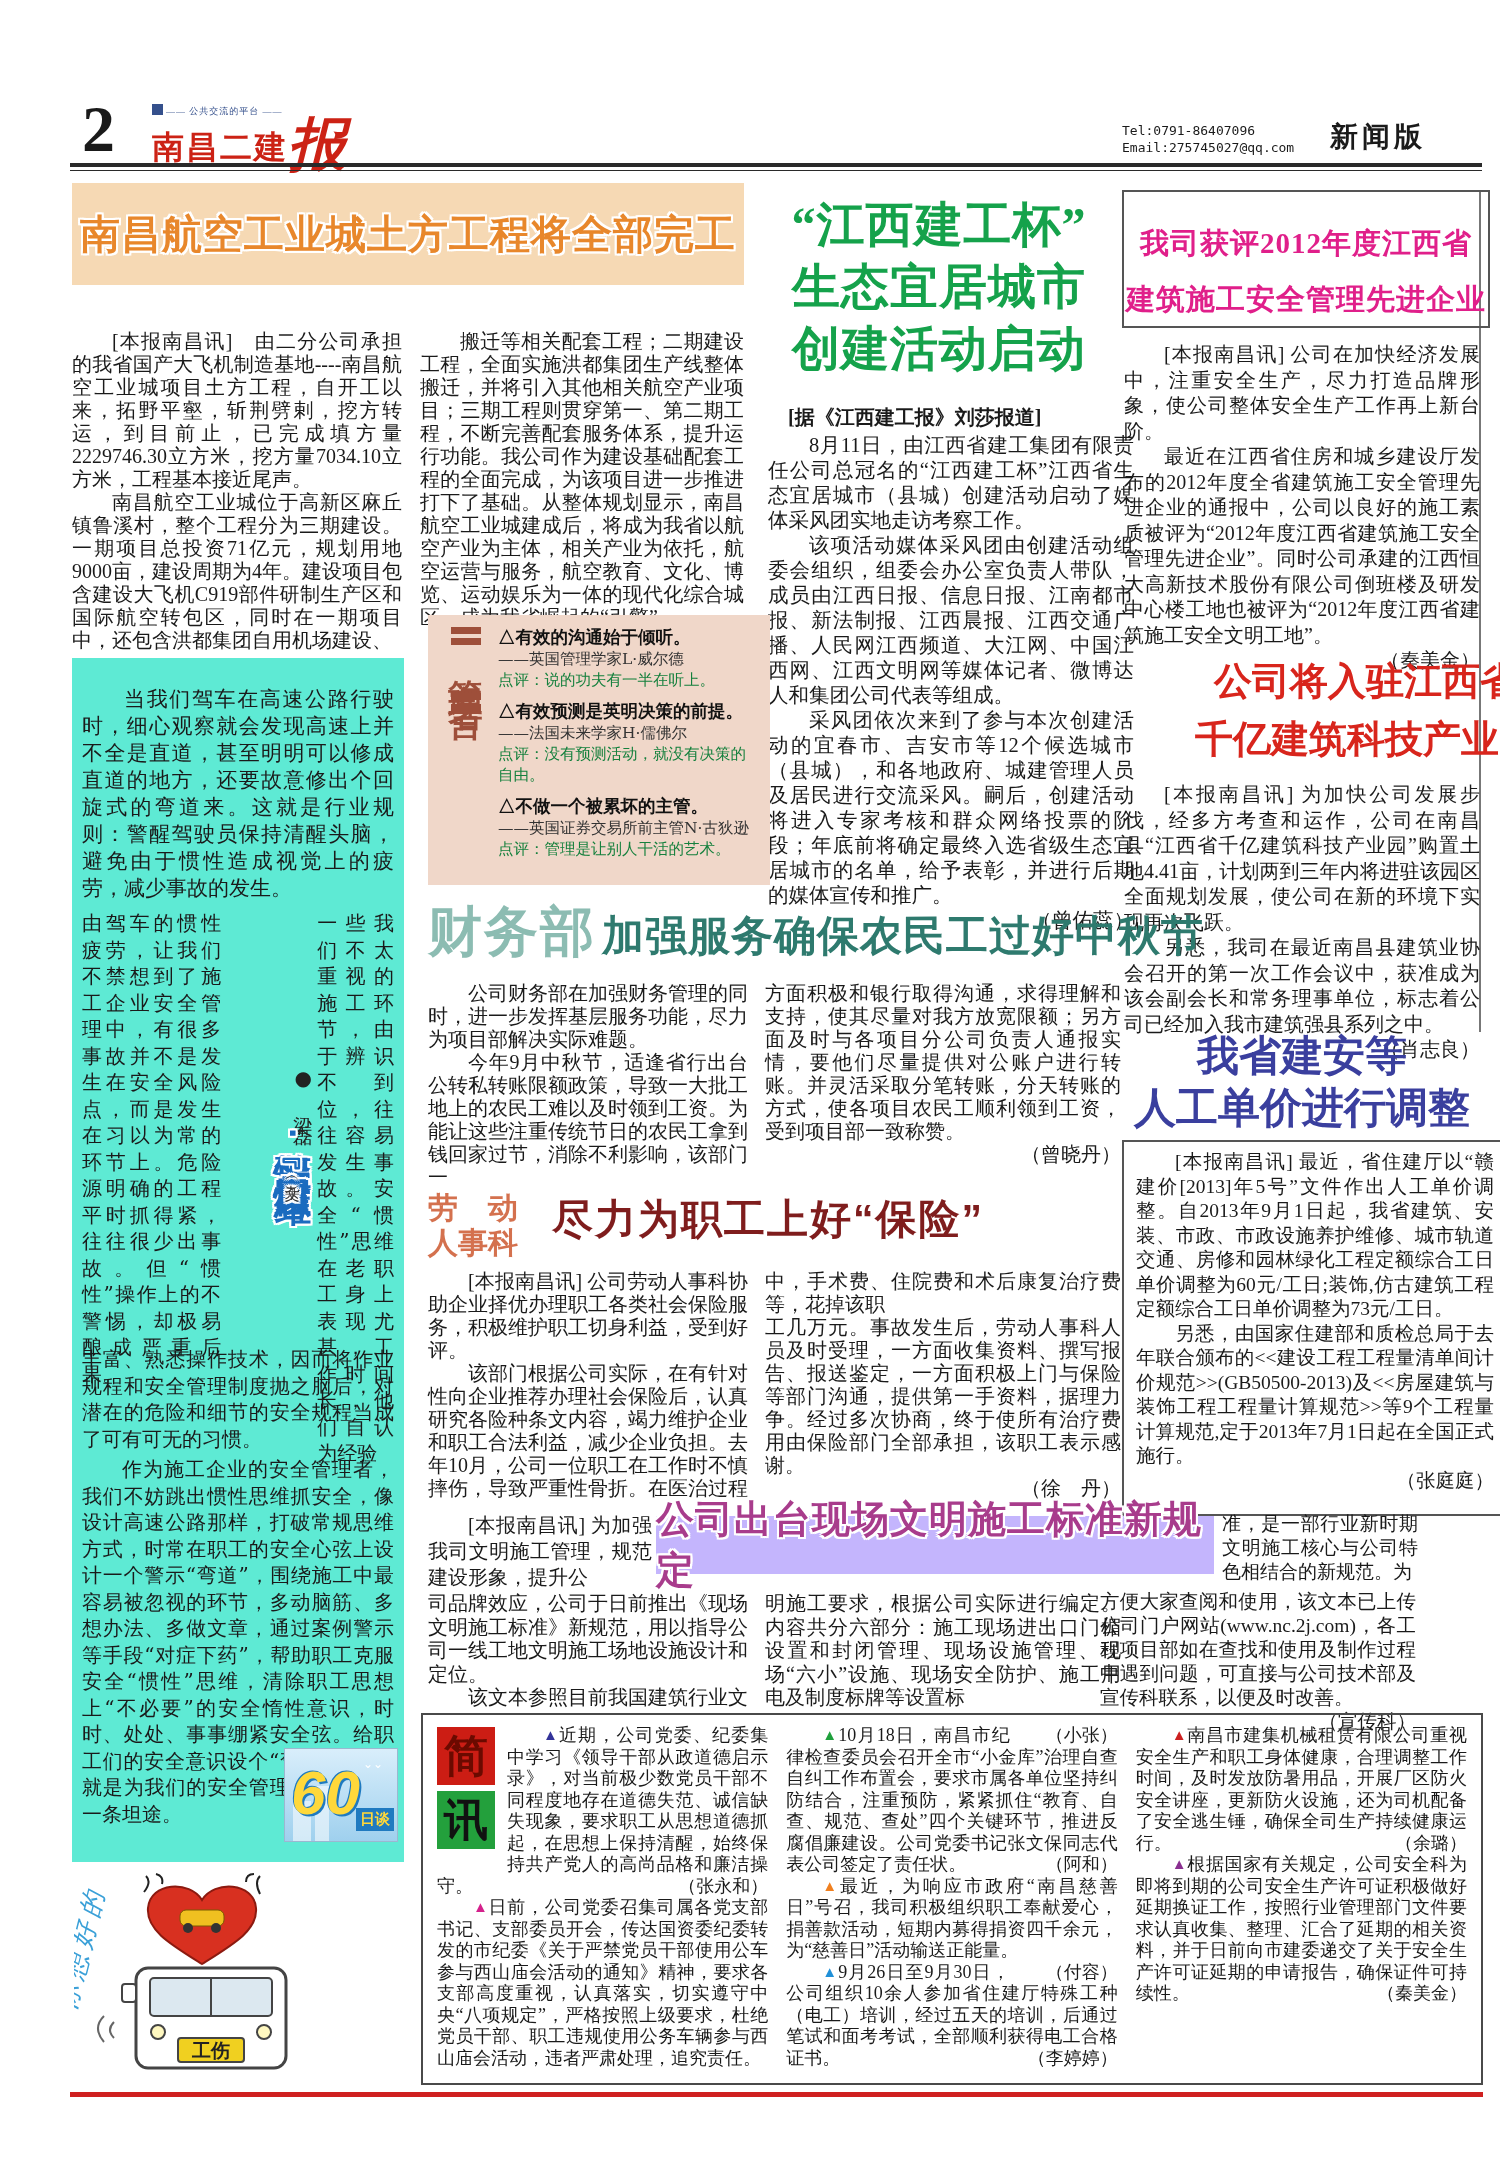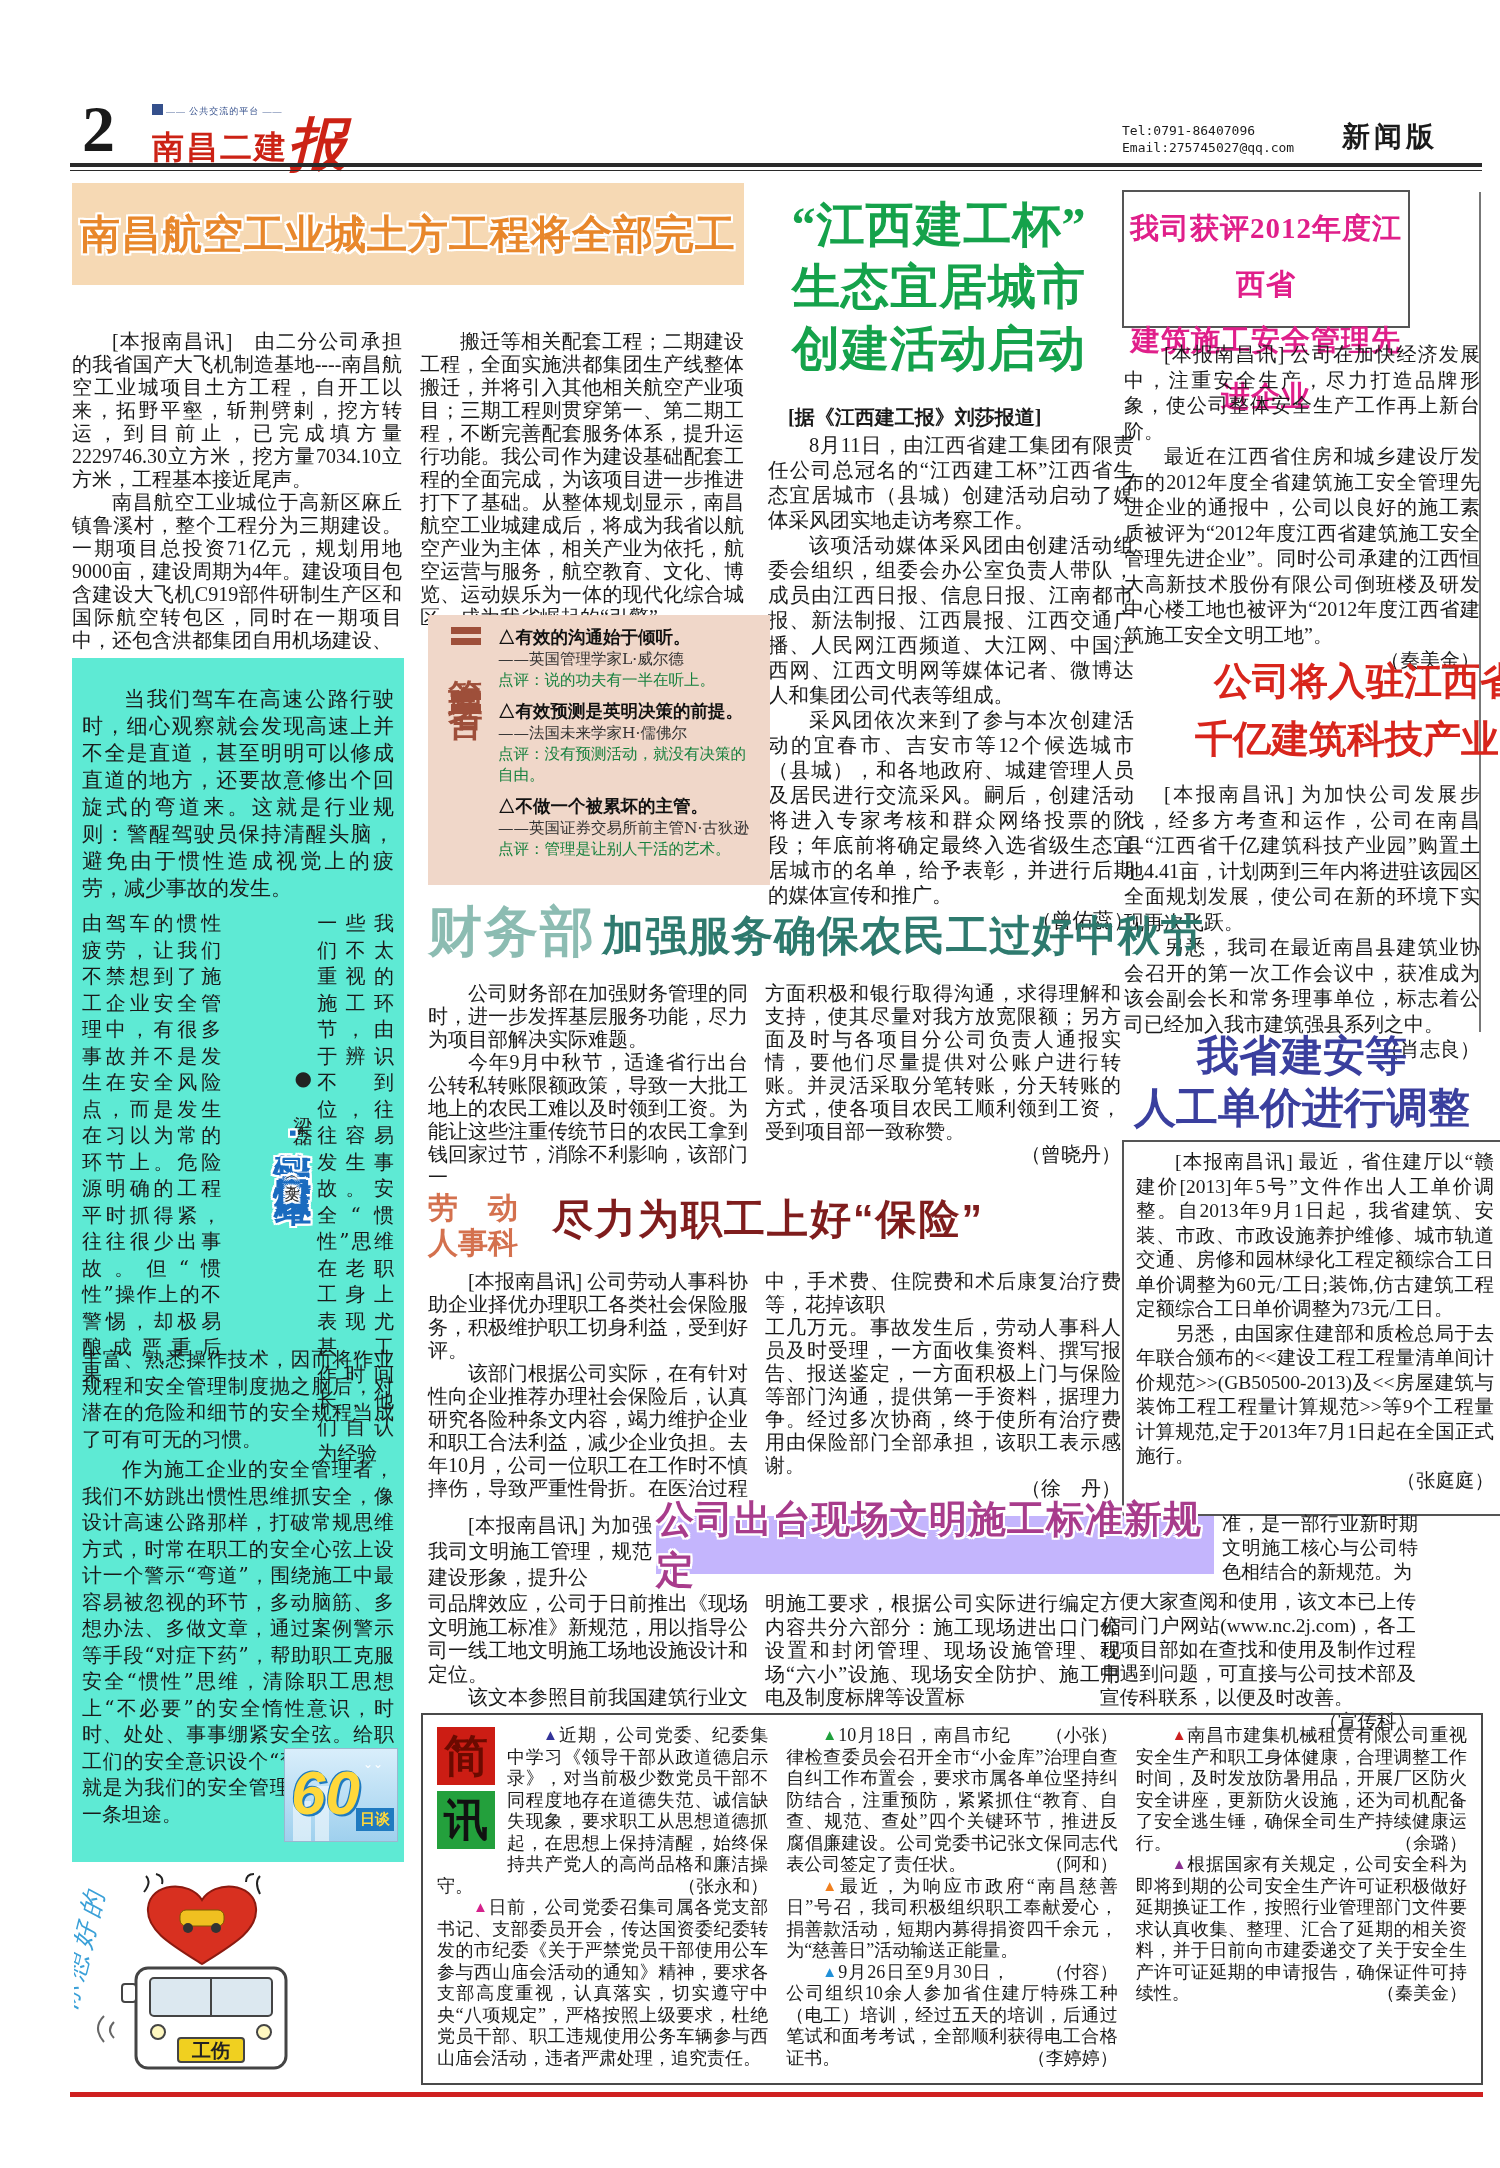--- a/index.html
+++ b/index.html
@@ -14,21 +14,21 @@
   .attr{text-align:right;margin:0;}
   .outline-white{text-shadow:-2px -2px 0 #fff,2px -2px 0 #fff,-2px 2px 0 #fff,2px 2px 0 #fff,
                  -2px 0 0 #fff,2px 0 0 #fff,0 -2px 0 #fff,0 2px 0 #fff;}
   
   .pagenum{font-size:66px;font-weight:bold;line-height:1;}
   .logo-tagline{font-size:9px;color:#35508c;letter-spacing:1px;}
   .logo-sq{display:inline-block;width:11px;height:11px;background:#35508c;margin-right:3px;vertical-align:-1px;}
   .logo-name{font-size:32px;font-weight:bold;color:#cc2215;letter-spacing:2px;font-family:"Liberation Sans",sans-serif;}
   .logo-suffix{font-size:58px;font-weight:bold;color:#cc2215;font-style:italic;font-family:"DejaVu Serif",serif;line-height:.9;}
   .contact{font-size:13px;line-height:17px;}
-  .edition{font-size:28px;font-weight:bold;letter-spacing:4px;margin-left:12px;}
+  .edition{font-size:28px;font-weight:bold;letter-spacing:4px;}
   .dbl-rule{border-top:4px solid #2a2a2a;border-bottom:1px solid #2a2a2a;height:3px;}
   
   .lead-box{background:#f6d9b4;display:flex;align-items:center;justify-content:center;}
   .lead-h{font-size:40px;font-weight:bold;color:#e8872b;letter-spacing:1px;}
   
   .cup-h{font-size:48px;font-weight:bold;color:#15a24b;line-height:62px;text-align:center;letter-spacing:1px;}
   .cup-byline{font-size:20px;font-weight:bold;margin:6px 0 2px 0;}
   .cup-body{font-size:20.5px;line-height:25px;}
   .cup-body p{margin:0;text-indent:2em;}
   
@@ -137,21 +137,21 @@
     <div class="cup-body just">
       <p>8月11日，由江西省建工集团有限责任公司总冠名的“江西建工杯”江西省生态宜居城市（县城）创建活动启动了媒体采风团实地走访考察工作。</p>
       <p>该项活动媒体采风团由创建活动组委会组织，组委会办公室负责人带队，成员由江西日报、信息日报、江南都市报、新法制报、江西晨报、江西交通广播、人民网江西频道、大江网、中国江西网、江西文明网等媒体记者、微博达人和集团公司代表等组成。</p>
       <p>采风团依次来到了参与本次创建活动的宜春市、吉安市等12个候选城市（县城），和各地政府、城建管理人员及居民进行交流采风。嗣后，创建活动将进入专家考核和群众网络投票的阶段；年底前将确定最终入选省级生态宜居城市的名单，给予表彰，并进行后期的媒体宣传和推广。</p>
       <p class="attr" style="text-indent:0;">（曾佑蕊）</p>
     </div>
   </div>
 
   <div class="abs col-rule" style="left:1479px;top:192px;height:840px;"></div>
 
-  <div class="abs sb1-box" style="left:1122px;top:190px;width:288px;height:138px;padding-top:8px;box-sizing:border-box;">
+  <div class="abs sb1-box" style="left:1122px;top:190px;width:368px;height:138px;padding-top:23px;box-sizing:border-box;">
     <div class="sb1-h">我司获评2012年度江西省</div>
     <div class="sb1-h">建筑施工安全管理先进企业</div>
   </div>
   <div class="abs sb-body" style="left:1124px;top:342px;width:356px;">
     <p>[本报南昌讯] 公司在加快经济发展中，注重安全生产，尽力打造品牌形象，使公司整体安全生产工作再上新台阶。</p>
     <p>最近在江西省住房和城乡建设厅发布的2012年度全省建筑施工安全管理先进企业的通报中，公司以良好的施工素质被评为“2012年度江西省建筑施工安全管理先进企业”。同时公司承建的江西恒大高新技术股份有限公司倒班楼及研发中心楼工地也被评为“2012年度江西省建筑施工安全文明工地”。</p>
     <p class="attr">（秦美金）</p>
   </div>
 
   <div class="abs" style="left:1186px;top:652px;width:360px;">

